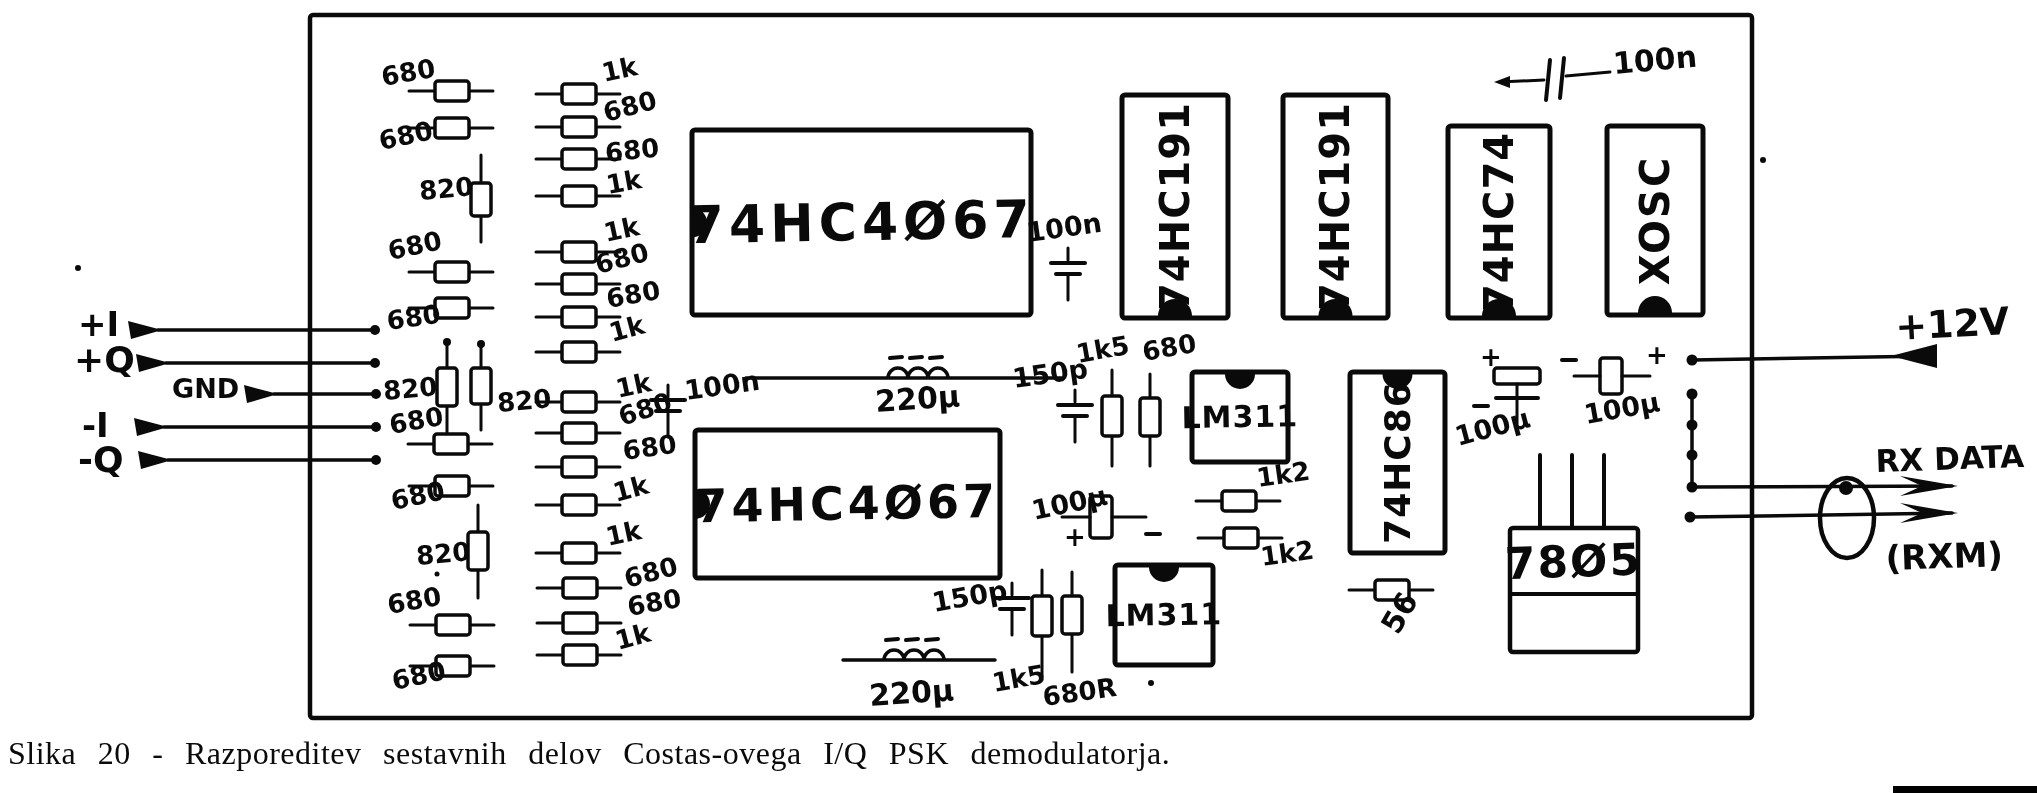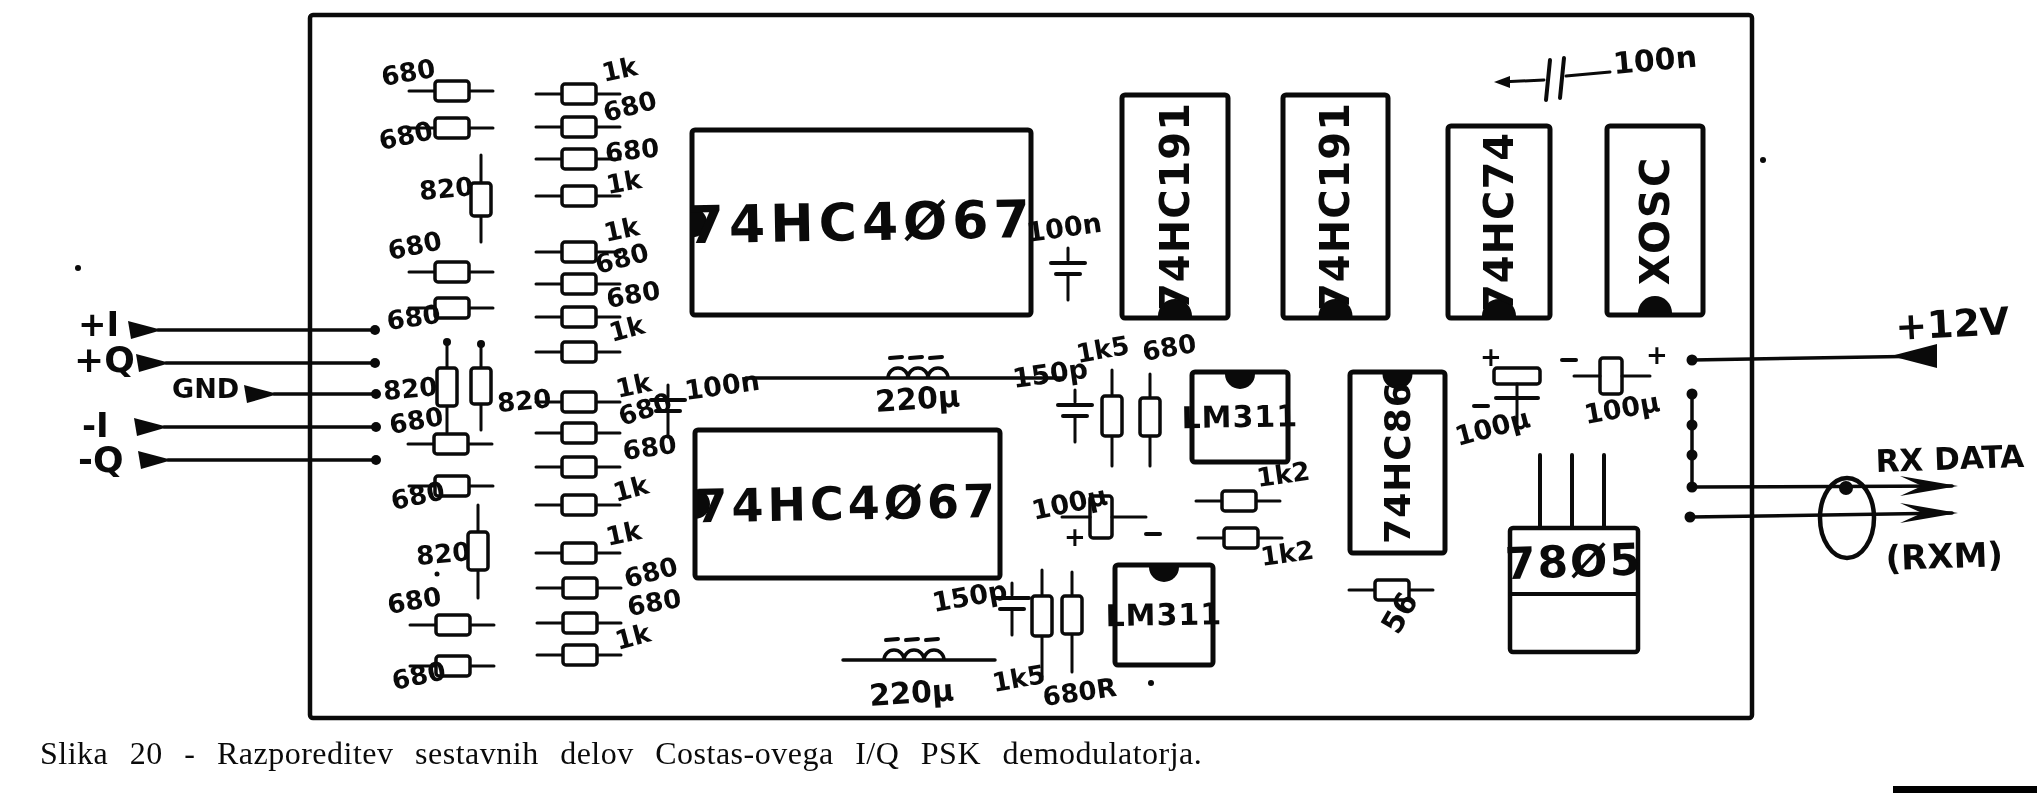--- a/index.html
+++ b/index.html
@@ -1,20 +1,20 @@
 <!DOCTYPE html>
 <html><head>
 <meta charset="utf-8">
 <style>
   html,body{margin:0;padding:0;background:#fff;}
   #page{position:relative;width:2037px;height:793px;background:#ffffff;overflow:hidden;
         font-family:"DejaVu Sans",sans-serif;}
   #circuit{position:absolute;left:0;top:0;}
   #caption{position:absolute;left:8px;top:735px;font-family:"Liberation Serif",serif;
-           font-size:32px;color:#0a0a0a;word-spacing:13px;letter-spacing:0.5px;white-space:nowrap;margin-left:32px;}
+           font-size:32px;color:#0a0a0a;word-spacing:13px;letter-spacing:0.5px;white-space:nowrap;}
   #edgebar{position:absolute;left:1893px;top:786px;width:144px;height:7px;background:#000;}
 </style>
 </head>
 <body>
 
 <div id="page">
   <svg id="circuit" width="2037" height="793" viewBox="0 0 2037 793" xmlns="http://www.w3.org/2000/svg">
       <rect x="310" y="15" width="1442" height="703" fill="none" stroke="#0a0a0a" stroke-width="4.5" rx="3"></rect>
       <text x="78" y="336" font-size="34" fill="#0a0a0a" font-weight="700" font-family="&quot;DejaVu Sans&quot;,sans-serif" text-anchor="start" letter-spacing="0">+I</text>
       <path d="M 162 330 L 128 321 L 131 339 Z" fill="#0a0a0a"></path>

